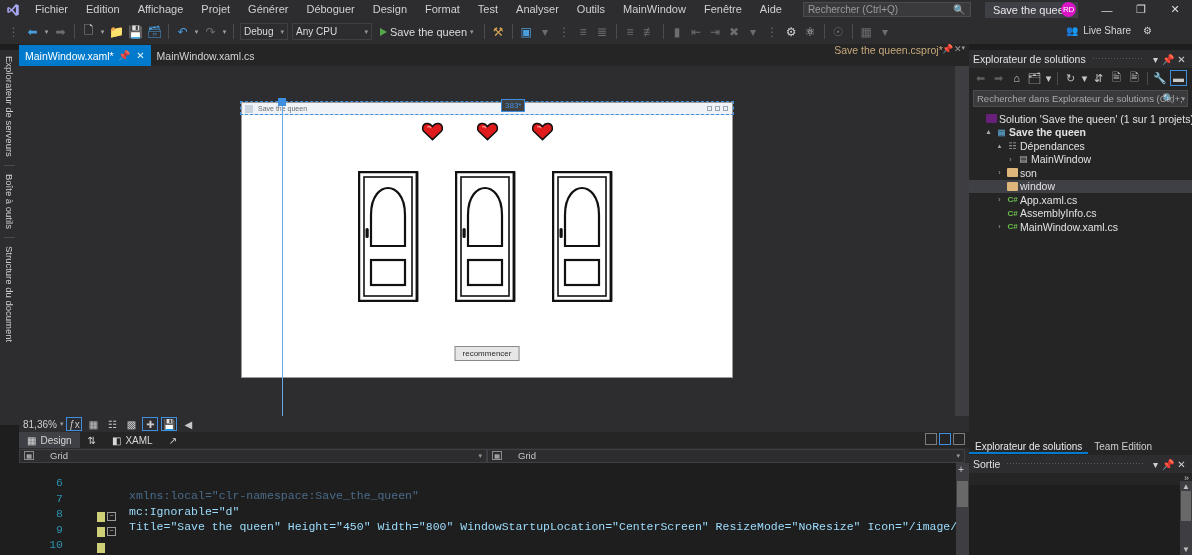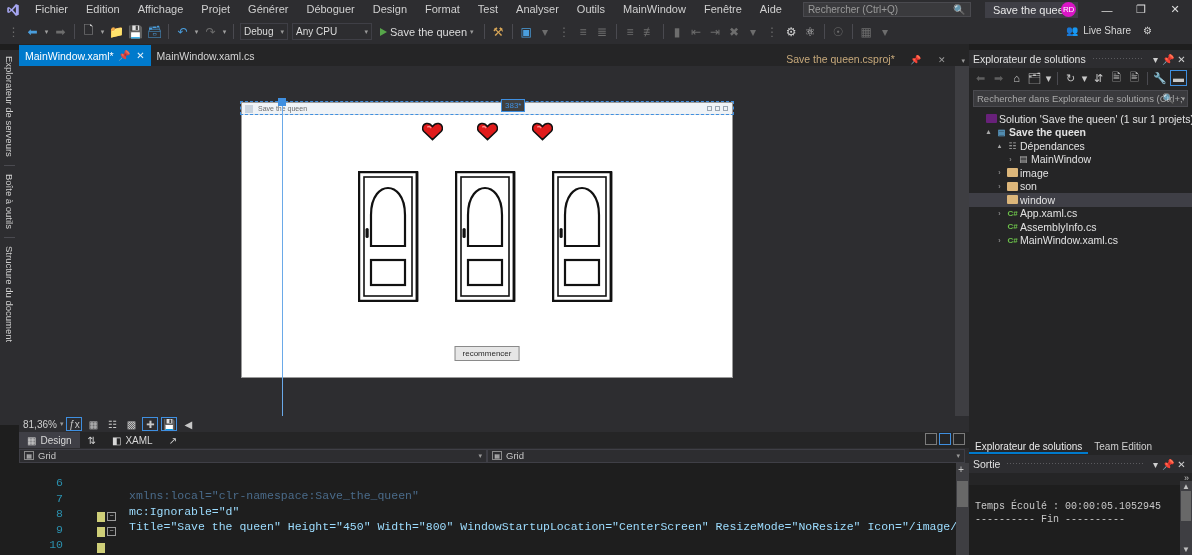--- a/index.html
+++ b/index.html
@@ -82,21 +82,21 @@
     background: #252526; display: flex; align-items: flex-end;
   }
   .dtab {
     height: 21px; display: flex; align-items: center; gap: 5px;
     padding: 0 6px; font-size: 10.5px; color: #d4d4d4; white-space: nowrap;
   }
   .dtab.active { background: #007acc; color: #ffffff; }
   .dtab .pin, .dtab .x { font-size: 10px; opacity: .9; }
   .tabstrip-right {
     position: absolute; right: 0; top: 0; height: 21px; display: flex;
-    align-items: flex-end; gap: 16px; padding-right: 4px;
+    align-items: flex-start; gap: 0; padding-right: 4px;
   }
   .dtab-right { color: #c7a97b; font-size: 10.5px; white-space: nowrap; }
 
   
   .designer {
     position: absolute; top: 66px; left: 19px; width: 950px; height: 351px;
     background: #2d2d30; overflow: hidden;
   }
   .canvas-win {
     position: absolute; left: 222px; top: 36px; width: 492px; height: 276px;
@@ -158,21 +158,21 @@
   .split-ics i { display: block; width: 12px; height: 12px; border: 1px solid #7b7b7b; }
   .split-ics i.on { border-color: #3f8fe0; }
 
   
   .navbar-code {
     position: absolute; left: 19px; top: 448px; width: 950px; height: 15px;
     background: #2d2d30; display: flex; align-items: center;
   }
   .navcombo {
     height: 14px; border: 1px solid #3f3f46; background: #2d2d30;
-    display: flex; align-items: center; padding: 0 4px; color: #c8c8c8; font-size: 9.5px; gap: 4px;
+    display: flex; align-items: center; padding: 0 4px; color: #c8c8c8; font-size: 9.5px; gap: 16px;
     position: relative;
   }
   .navcombo .tag-ic { width: 10px; height: 9px; border: 1px solid #8a8a8a; font-size: 6px; display: flex; align-items: center; justify-content: center; color: #cfcfcf; }
   .navcombo .car { position: absolute; right: 4px; font-size: 7px; color: #9a9a9a; }
   .editor {
     position: absolute; left: 19px; top: 463px; width: 950px; height: 92px;
     background: #1e1e1e; font-family: "Liberation Mono", monospace; font-size: 11.5px;
     overflow: hidden;
   }
   .code-line { position: relative; height: 15.5px; white-space: pre; }
@@ -578,27 +578,20 @@
       <div class="trow">
         <span class="tw" style="margin-left:36px">›</span>
         <span class="tico dep-ic">▤</span>
         <span>MainWindow</span>
       </div>
       <div class="trow">
         <span class="tw" style="margin-left:25px">›</span>
         <span class="tico">
             <span class="folder"></span>
           </span>
-        <span>image</span>
-      </div>
-      <div class="trow">
-        <span class="tw" style="margin-left:25px">›</span>
-        <span class="tico">
-            <span class="folder"></span>
-          </span>
         <span>son</span>
       </div>
       <div class="trow sel">
         <span class="tw" style="margin-left:25px"></span>
         <span class="tico">
             <span class="folder"></span>
           </span>
         <span>window</span>
       </div>
       <div class="trow">
@@ -628,24 +621,20 @@
     <div class="pane-header">
       <span>Sortie</span>
       <span class="dots"></span>
       <span class="hic">▾</span>
       <span class="hic">📌</span>
       <span class="hic">✕</span>
     </div>
     <div class="out-toolbar">
       <span class="out-ic">»</span>
     </div>
-    <div class="out-body">
-      <div class="out-line">Temps Écoulé : 00:00:05.1052945</div>
-      <div class="out-line">---------- Fin ----------</div>
-    </div>
     <div class="out-vscroll">
       <span class="arrow" style="top:1px">▲</span>
       <div class="thumb"></div>
       <span class="arrow" style="bottom:1px">▼</span>
     </div>
   </div>
 
 </div>
 
 </body></html>

